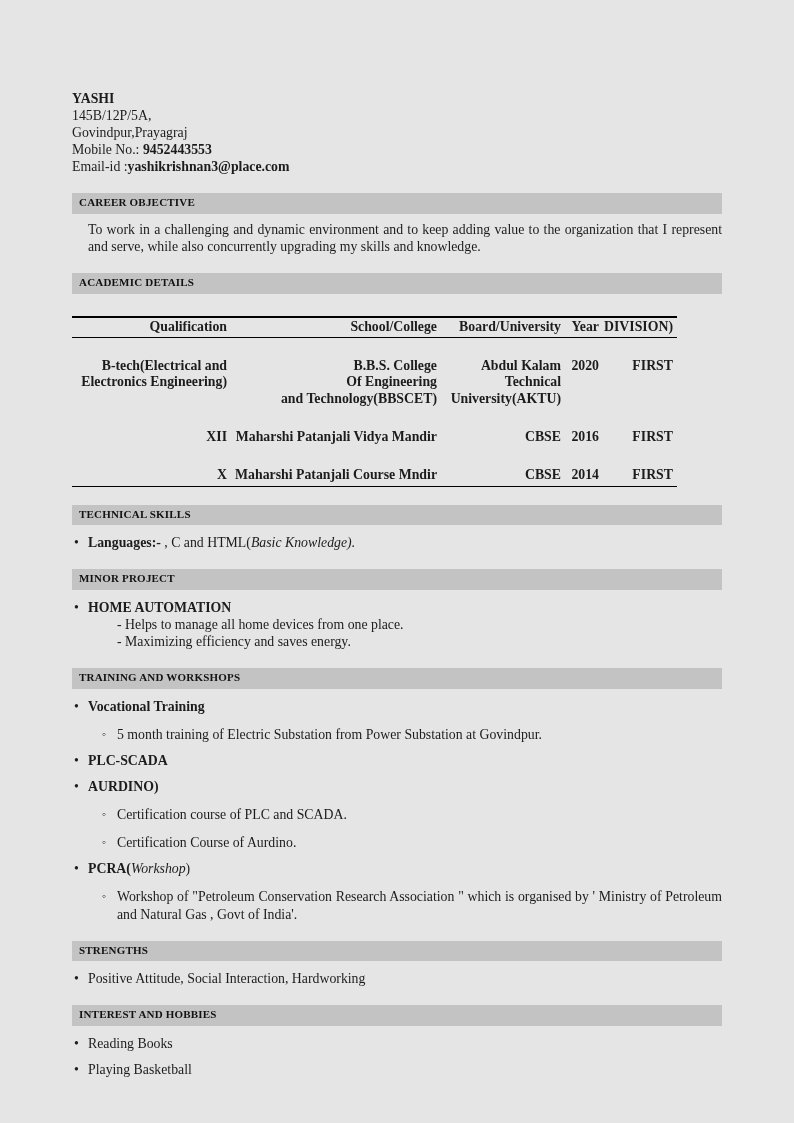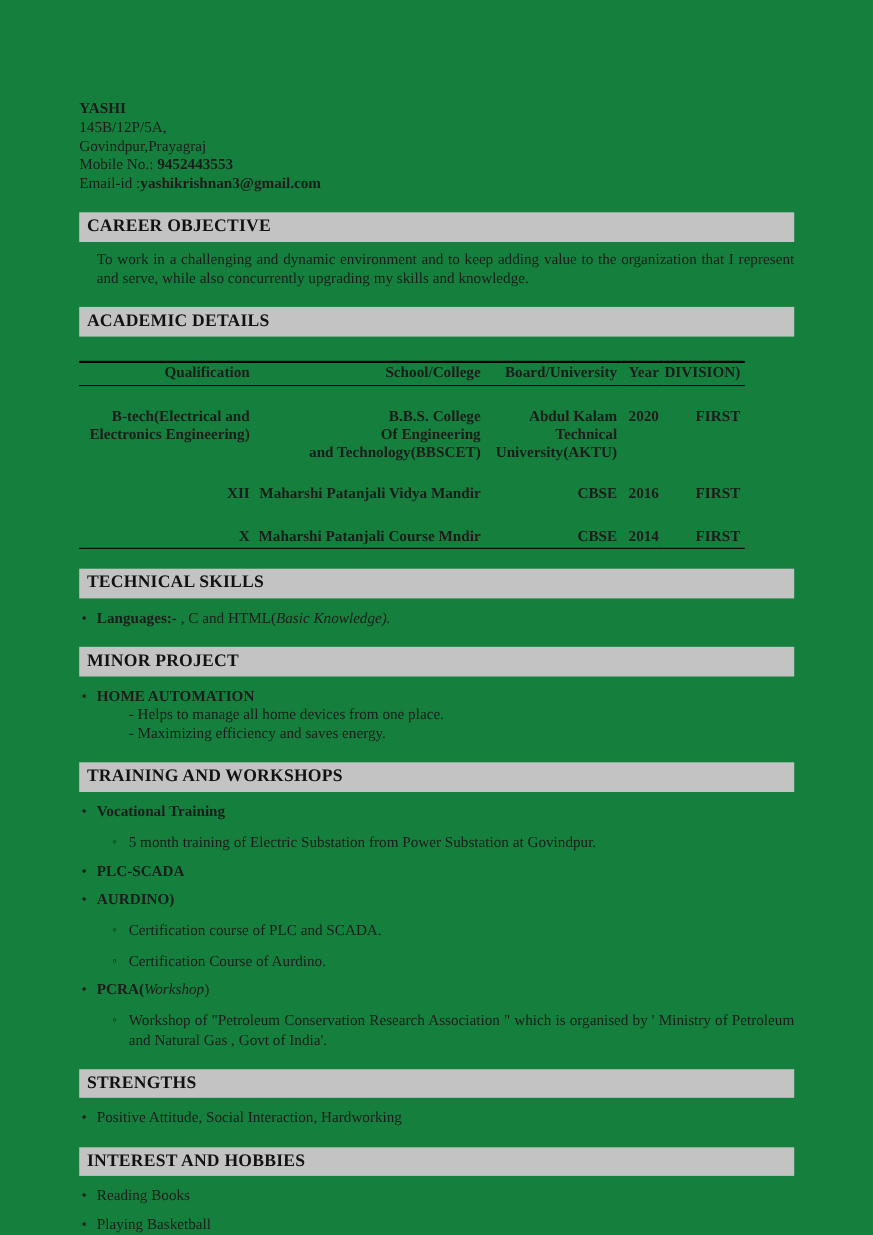--- a/index.html
+++ b/index.html
@@ -1,40 +1,40 @@
 <!DOCTYPE html>
 <html><head>
 <meta charset="utf-8">
 <style>
   html, body { margin: 0; padding: 0; }
   body { background: #ffffff; }
   .page {
     width: 794px;
     height: 1123px;
-    background: #15803d;
+    background: #e5e5e5;
     font-family: "Liberation Serif", "DejaVu Serif", serif;
     font-size: 13.8px;
     line-height: 1.24;
     color: #1c1c1c;
     overflow: hidden;
     position: relative;
   }
   .content { padding: 90px 72px 0 72px; }
 
   .b { font-weight: bold; }
   .i { font-style: italic; margin-top: 44px; }
 
   .contact-block div { margin: 0; }
   .candidate-name { font-weight: bold; }
 
   .section-bar {
     background: #c3c3c3;
     color: #121212;
     font-weight: bold;
-    font-size: 16px;
+    font-size: 11px;
     padding: 3px 6px 4px 7px;
     margin-top: 18px;
     letter-spacing: 0.2px;
   }
 
   .objective {
     margin: 7px 0 0 0;
     padding-left: 16px;
     text-align: justify;
   }
@@ -81,21 +81,21 @@
 <body>
 
 <div class="page">
   <div class="content">
 
     <div class="contact-block">
       <div class="candidate-name">YASHI</div>
       <div>145B/12P/5A,</div>
       <div>Govindpur,Prayagraj</div>
       <div><span>Mobile No.: </span><span class="b">9452443553</span></div>
-      <div><span>Email-id :</span><span class="b">yashikrishnan3@gmail.com</span></div>
+      <div><span>Email-id :</span><span class="b">yashikrishnan3@place.com</span></div>
     </div>
 
     <div class="section-bar">CAREER OBJECTIVE</div>
     <p class="objective">To work in a challenging and dynamic environment and to keep adding value to the organization that I represent and serve, while also concurrently upgrading my skills and knowledge.</p>
 
     <div class="section-bar">ACADEMIC DETAILS</div>
     <table class="academic">
       <colgroup>
         <col class="col-q">
           <col class="col-s">

